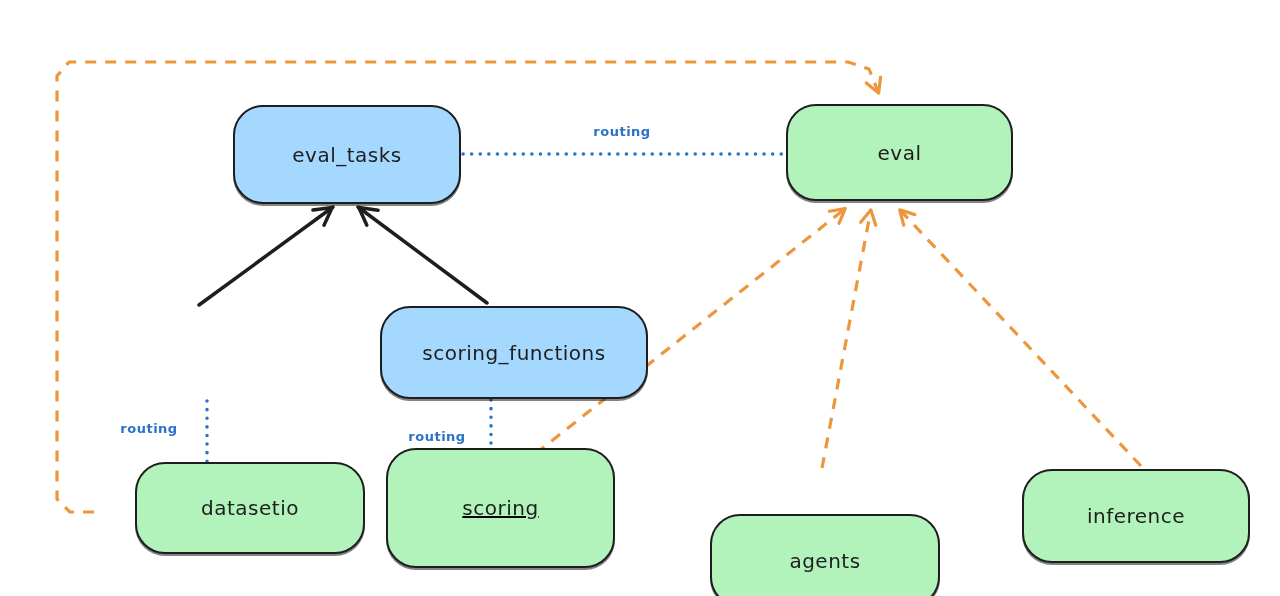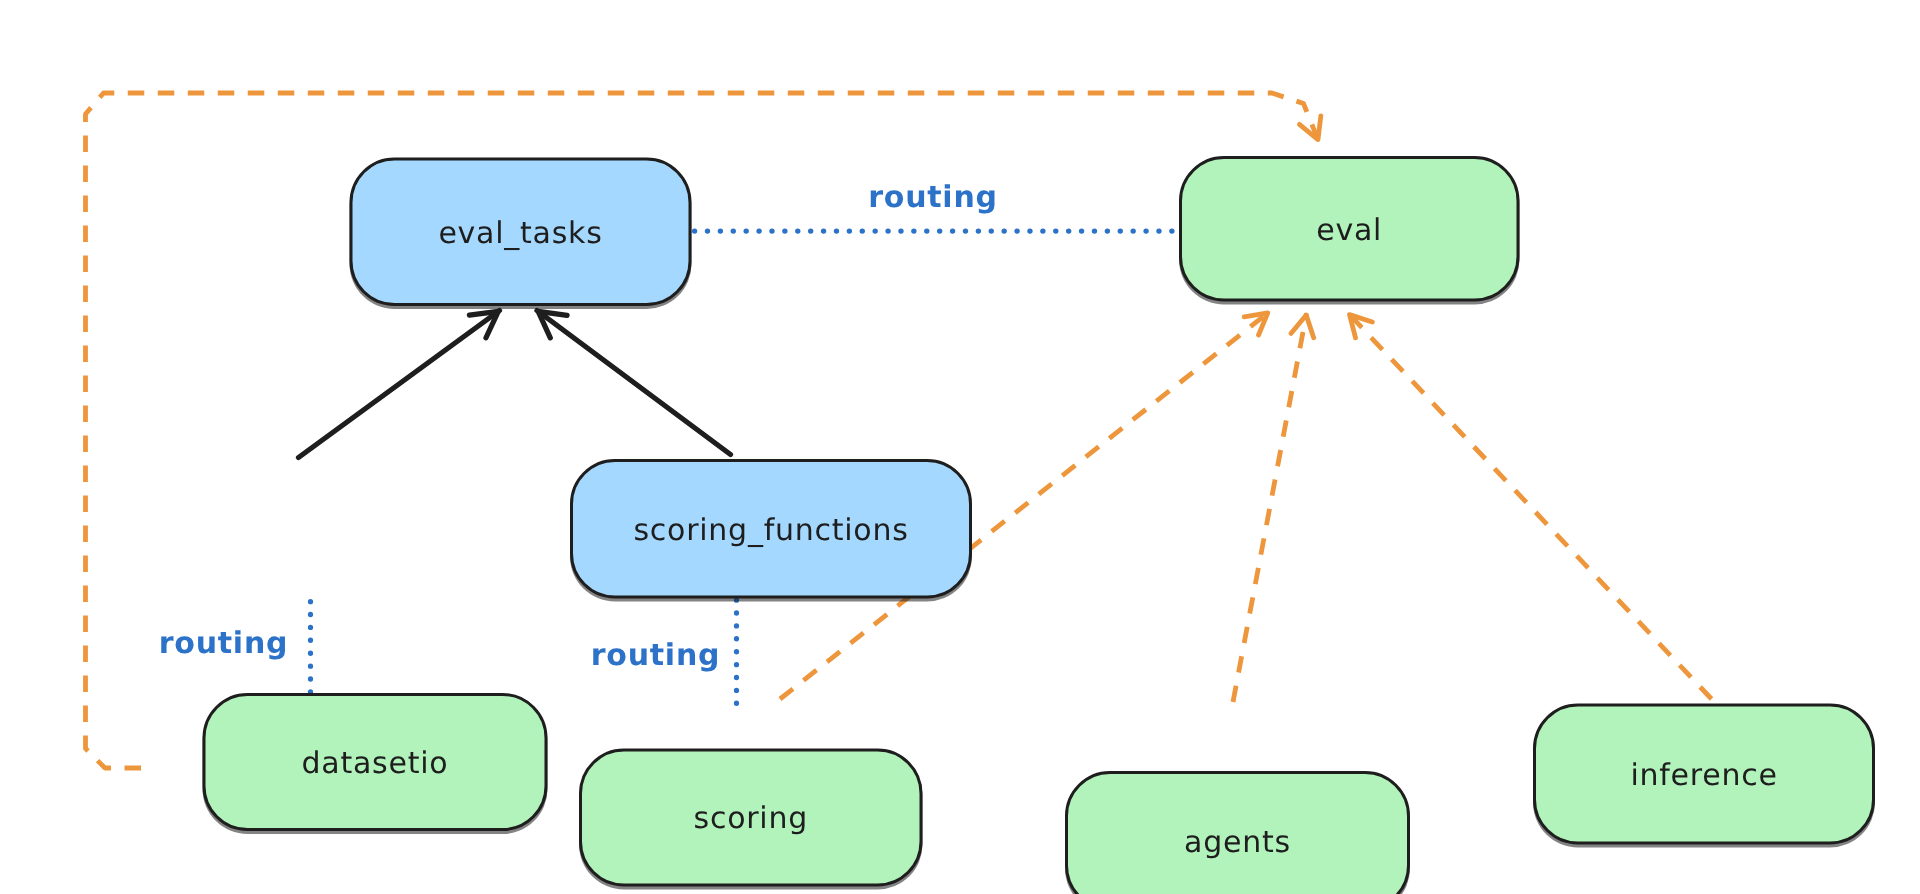--- a/index.html
+++ b/index.html
@@ -33,21 +33,21 @@
   .node span{
     color:#1e1e1e;
     font-size:20px;
     letter-spacing:.5px;
     white-space:nowrap;
   }
   .edge-label{
     position:absolute;
     transform:translate(-50%,-50%);
     color:#2b72c8;
-    font-size:20px;
+    font-size:13px;
     font-weight:700;
     letter-spacing:.5px;
     white-space:nowrap;
   }
 </style>
 </head>
 <body>
 
 <div class="canvas">
   <svg class="edges" width="1280" height="596" viewBox="0 0 1280 596">
@@ -75,21 +75,21 @@
     </div>
     <div class="node green" style="left: 786px; top: 104px; width: 227px; height: 97px;">
       <span>eval</span>
     </div>
     <div class="node blue" style="left: 380px; top: 306px; width: 268px; height: 93px;">
       <span>scoring_functions</span>
     </div>
     <div class="node green" style="left: 95px; top: 462px; width: 230px; height: 92px; margin-left: 40px;">
       <span>datasetio</span>
     </div>
-    <div class="node green" style="left: 386px; top: 499px; width: 229px; height: 92px;">
+    <div class="node green" style="left: 386px; top: 448px; width: 229px; height: 120px; text-decoration: underline;">
       <span>scoring</span>
     </div>
     <div class="node green" style="left: 710px; top: 471px; width: 230px; height: 93px; margin-top: 43px;">
       <span>agents</span>
     </div>
     <div class="node green" style="left: 1022px; top: 469px; width: 228px; height: 94px;">
       <span>inference</span>
     </div>
     <div class="edge-label" style="left: 622px; top: 131px;">routing</div>
     <div class="edge-label" style="left: 149px; top: 428px;">routing</div>

